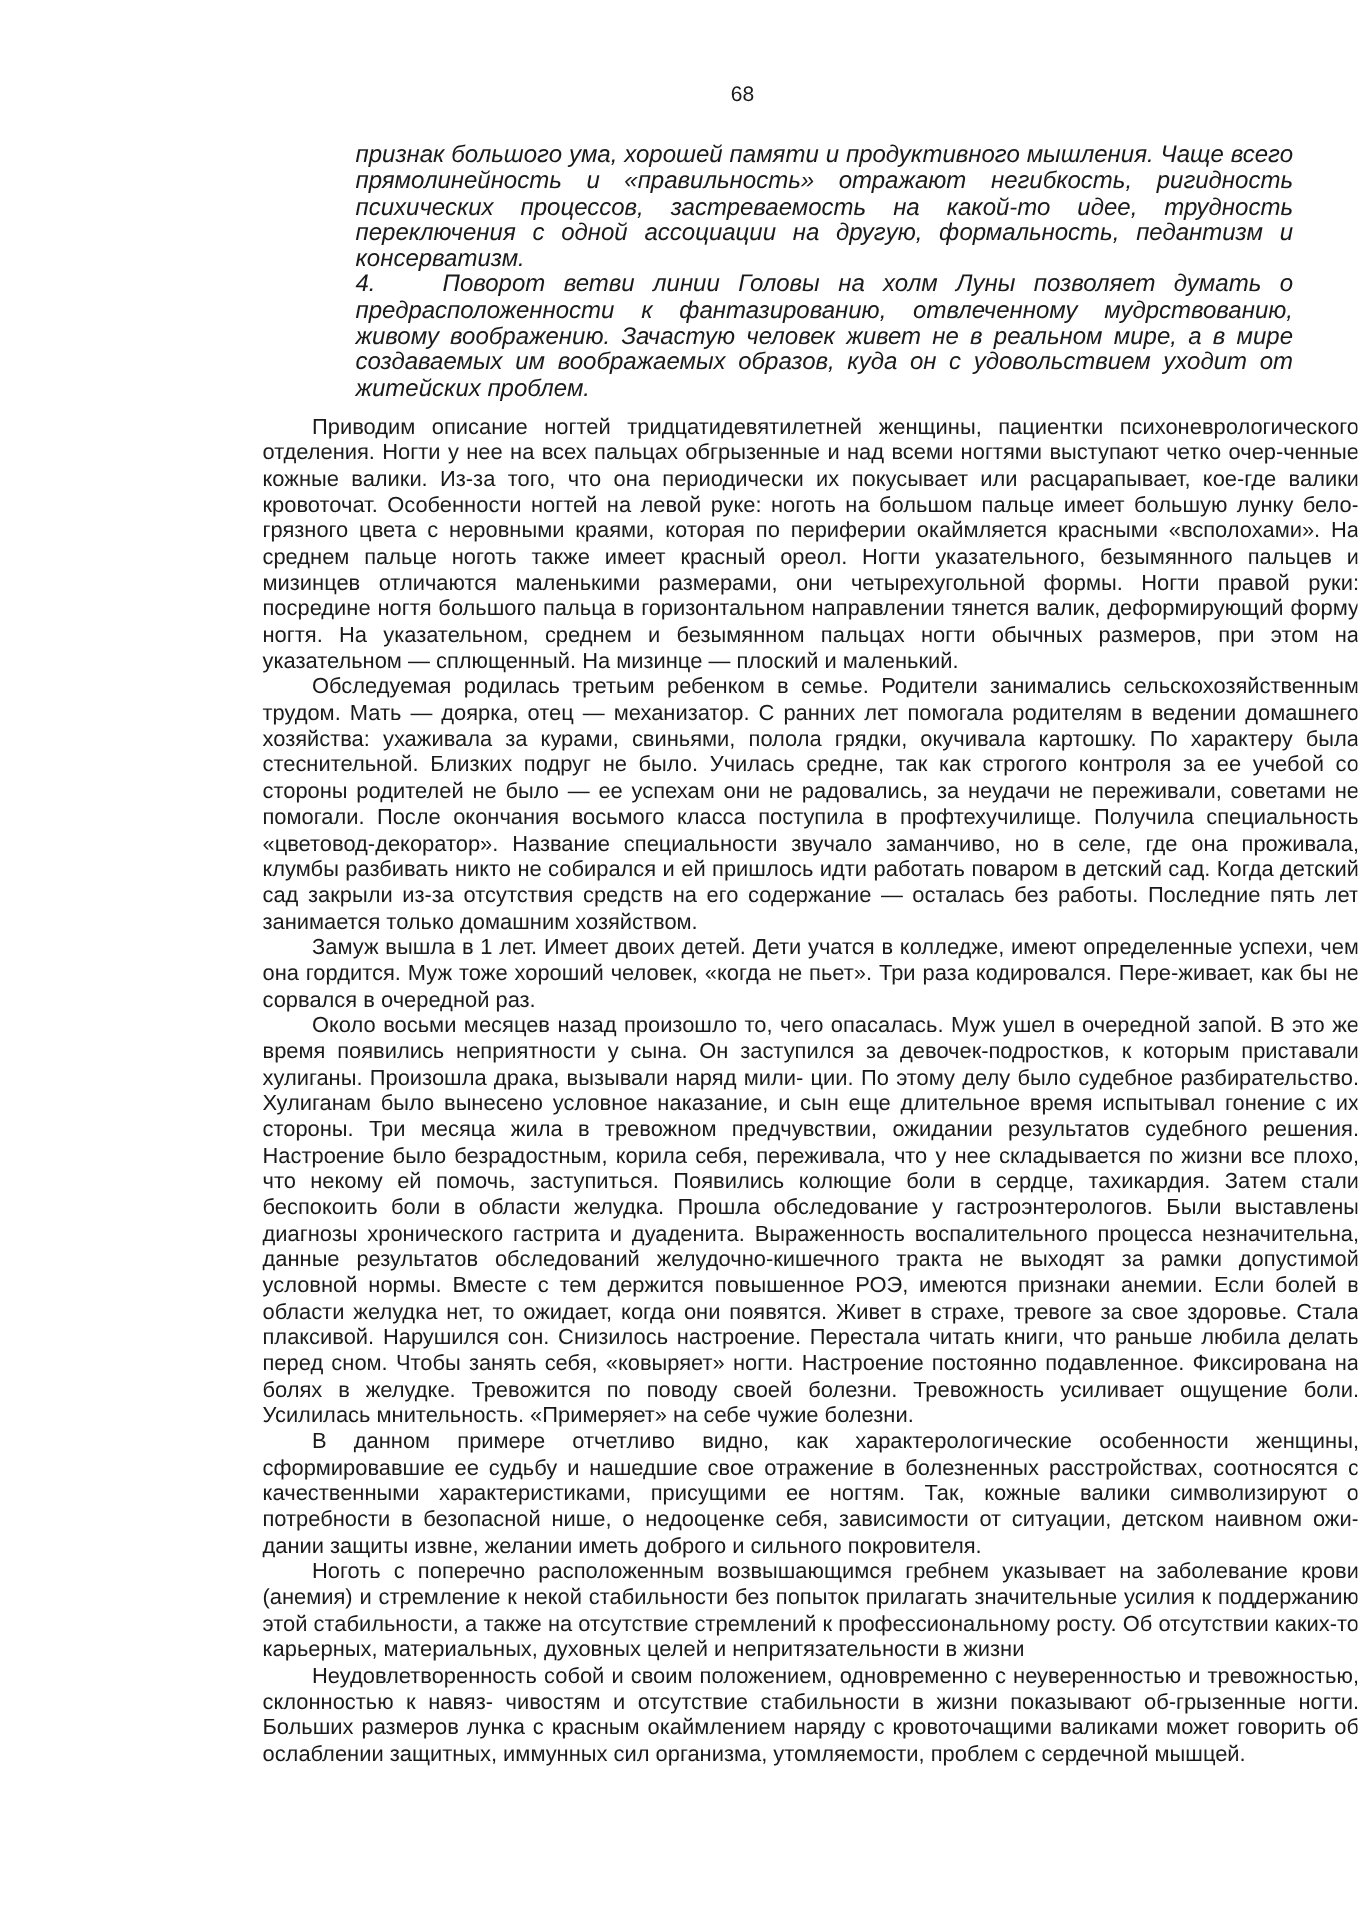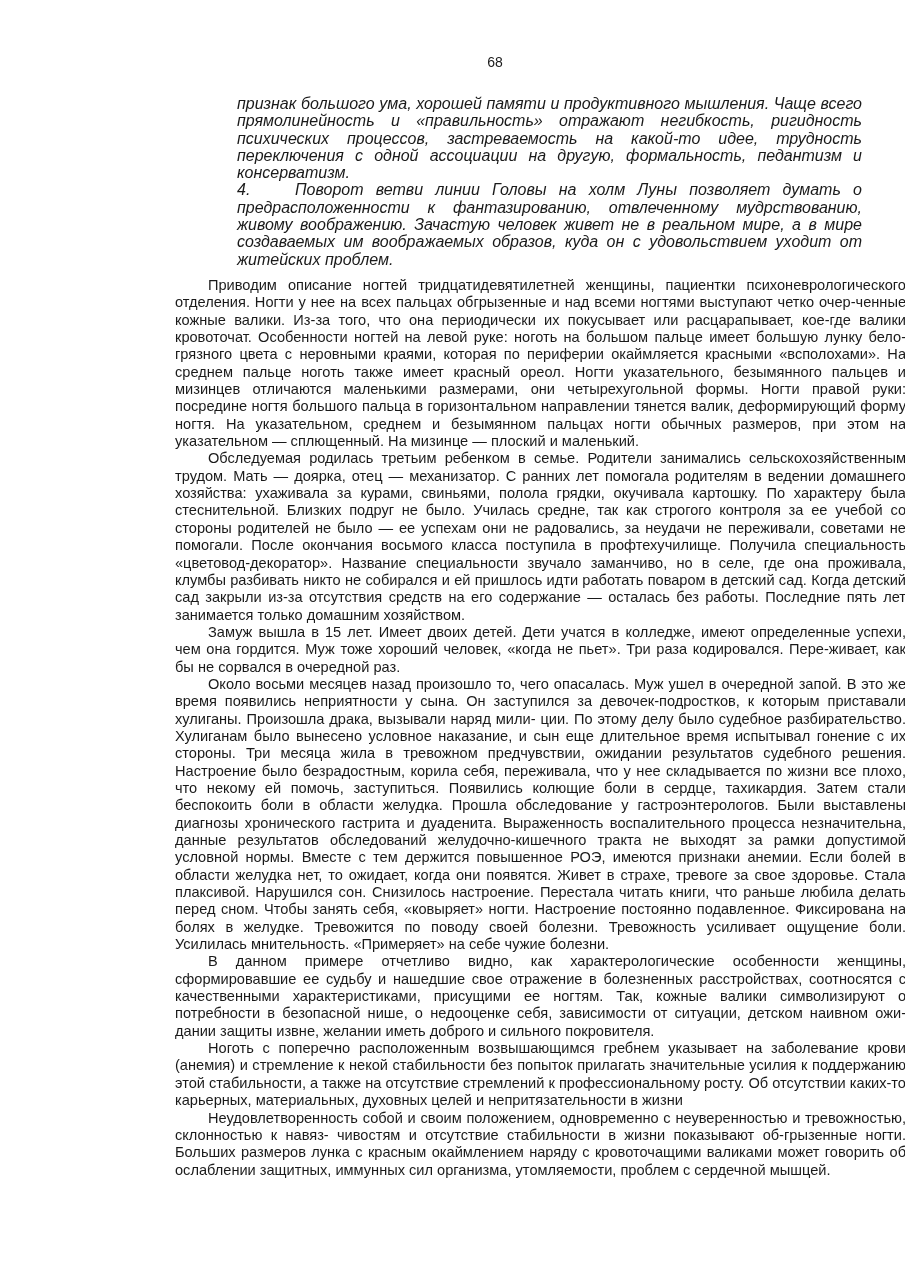--- a/index.html
+++ b/index.html
@@ -22,18 +22,18 @@
 <div class="page-number">68</div>
 
 <div class="top-block">
   <p>признак большого ума, хорошей памяти и продуктивного мышления. Чаще всего прямолинейность и «правильность» отражают негибкость, ригидность психических процессов, застреваемость на какой-то идее, трудность переключения с одной ассоциации на другую, формальность, педантизм и консерватизм.</p>
   <p class="item4"><span class="num">4.</span><span>Поворот ветви линии Головы на холм Луны позволяет думать о предрасположенности к фантазированию, отвлеченному мудрствованию, живому воображению. Зачастую человек живет не в реальном мире, а в мире создаваемых им воображаемых образов, куда он с удовольствием уходит от житейских проблем.</span></p>
 </div>
 
 <div class="main">
   <p>Приводим описание ногтей тридцатидевятилетней женщины, пациентки психоневрологического отделения. Ногти у нее на всех пальцах обгрызенные и над всеми ногтями выступают четко очер-ченные кожные валики. Из-за того, что она периодически их покусывает или расцарапывает, кое-где валики кровоточат. Особенности ногтей на левой руке: ноготь на большом пальце имеет большую лунку бело-грязного цвета с неровными краями, которая по периферии окаймляется красными «всполохами». На среднем пальце ноготь также имеет красный ореол. Ногти указательного, безымянного пальцев и мизинцев отличаются маленькими размерами, они четырехугольной формы. Ногти правой руки: посредине ногтя большого пальца в горизонтальном направлении тянется валик, деформирующий форму ногтя. На указательном, среднем и безымянном пальцах ногти обычных размеров, при этом на указательном — сплющенный. На мизинце — плоский и маленький.</p>
   <p>Обследуемая родилась третьим ребенком в семье. Родители занимались сельскохозяйственным трудом. Мать — доярка, отец — механизатор. С ранних лет помогала родителям в ведении домашнего хозяйства: ухаживала за курами, свиньями, полола грядки, окучивала картошку. По характеру была стеснительной. Близких подруг не было. Училась средне, так как строгого контроля за ее учебой со стороны родителей не было — ее успехам они не радовались, за неудачи не переживали, советами не помогали. После окончания восьмого класса поступила в профтехучилище. Получила специальность «цветовод-декоратор». Название специальности звучало заманчиво, но в селе, где она проживала, клумбы разбивать никто не собирался и ей пришлось идти работать поваром в детский сад. Когда детский сад закрыли из-за отсутствия средств на его содержание — осталась без работы. Последние пять лет занимается только домашним хозяйством.</p>
-  <p>Замуж вышла в 15 лет. Имеет двоих детей. Дети учатся в колледже, имеют определенные успехи, чем она гордится. Муж тоже хороший человек, «когда не пьет». Три раза кодировался. Пере-живает, как бы не сорвался в очередной раз.</p>
+  <p>Замуж вышла в 1 лет. Имеет двоих детей. Дети учатся в колледже, имеют определенные успехи, чем она гордится. Муж тоже хороший человек, «когда не пьет». Три раза кодировался. Пере-живает, как бы не сорвался в очередной раз.</p>
   <p>Около восьми месяцев назад произошло то, чего опасалась. Муж ушел в очередной запой. В это же время появились неприятности у сына. Он заступился за девочек-подростков, к которым приставали хулиганы. Произошла драка, вызывали наряд мили- ции. По этому делу было судебное разбирательство. Хулиганам было вынесено условное наказание, и сын еще длительное время испытывал гонение с их стороны. Три месяца жила в тревожном предчувствии, ожидании результатов судебного решения. Настроение было безрадостным, корила себя, переживала, что у нее складывается по жизни все плохо, что некому ей помочь, заступиться. Появились колющие боли в сердце, тахикардия. Затем стали беспокоить боли в области желудка. Прошла обследование у гастроэнтерологов. Были выставлены диагнозы хронического гастрита и дуаденита. Выраженность воспалительного процесса незначительна, данные результатов обследований желудочно-кишечного тракта не выходят за рамки допустимой условной нормы. Вместе с тем держится повышенное РОЭ, имеются признаки анемии. Если болей в области желудка нет, то ожидает, когда они появятся. Живет в страхе, тревоге за свое здоровье. Стала плаксивой. Нарушился сон. Снизилось настроение. Перестала читать книги, что раньше любила делать перед сном. Чтобы занять себя, «ковыряет» ногти. Настроение постоянно подавленное. Фиксирована на болях в желудке. Тревожится по поводу своей болезни. Тревожность усиливает ощущение боли. Усилилась мнительность. «Примеряет» на себе чужие болезни.</p>
   <p>В данном примере отчетливо видно, как характерологические особенности женщины, сформировавшие ее судьбу и нашедшие свое отражение в болезненных расстройствах, соотносятся с качественными характеристиками, присущими ее ногтям. Так, кожные валики символизируют о потребности в безопасной нише, о недооценке себя, зависимости от ситуации, детском наивном ожи-дании защиты извне, желании иметь доброго и сильного покровителя.</p>
   <p>Ноготь с поперечно расположенным возвышающимся гребнем указывает на заболевание крови (анемия) и стремление к некой стабильности без попыток прилагать значительные усилия к поддержанию этой стабильности, а также на отсутствие стремлений к профессиональному росту. Об отсутствии каких-то карьерных, материальных, духовных целей и непритязательности в жизни</p>
   <p>Неудовлетворенность собой и своим положением, одновременно с неуверенностью и тревожностью, склонностью к навяз- чивостям и отсутствие стабильности в жизни показывают об-грызенные ногти. Больших размеров лунка с красным окаймлением наряду с кровоточащими валиками может говорить об ослаблении защитных, иммунных сил организма, утомляемости, проблем с сердечной мышцей.</p>
 </div>
 
 </body></html>

